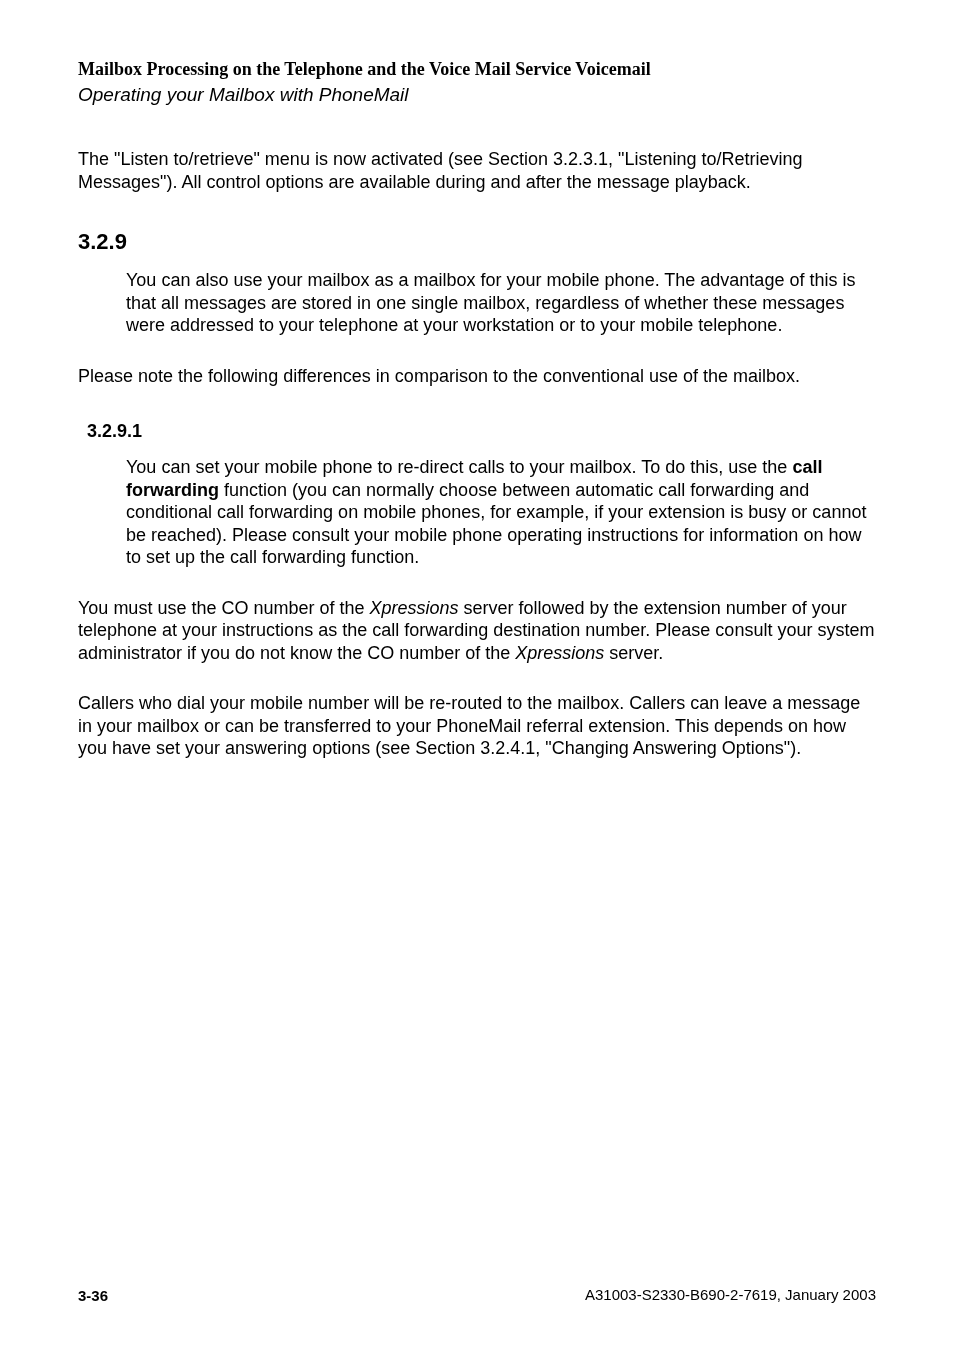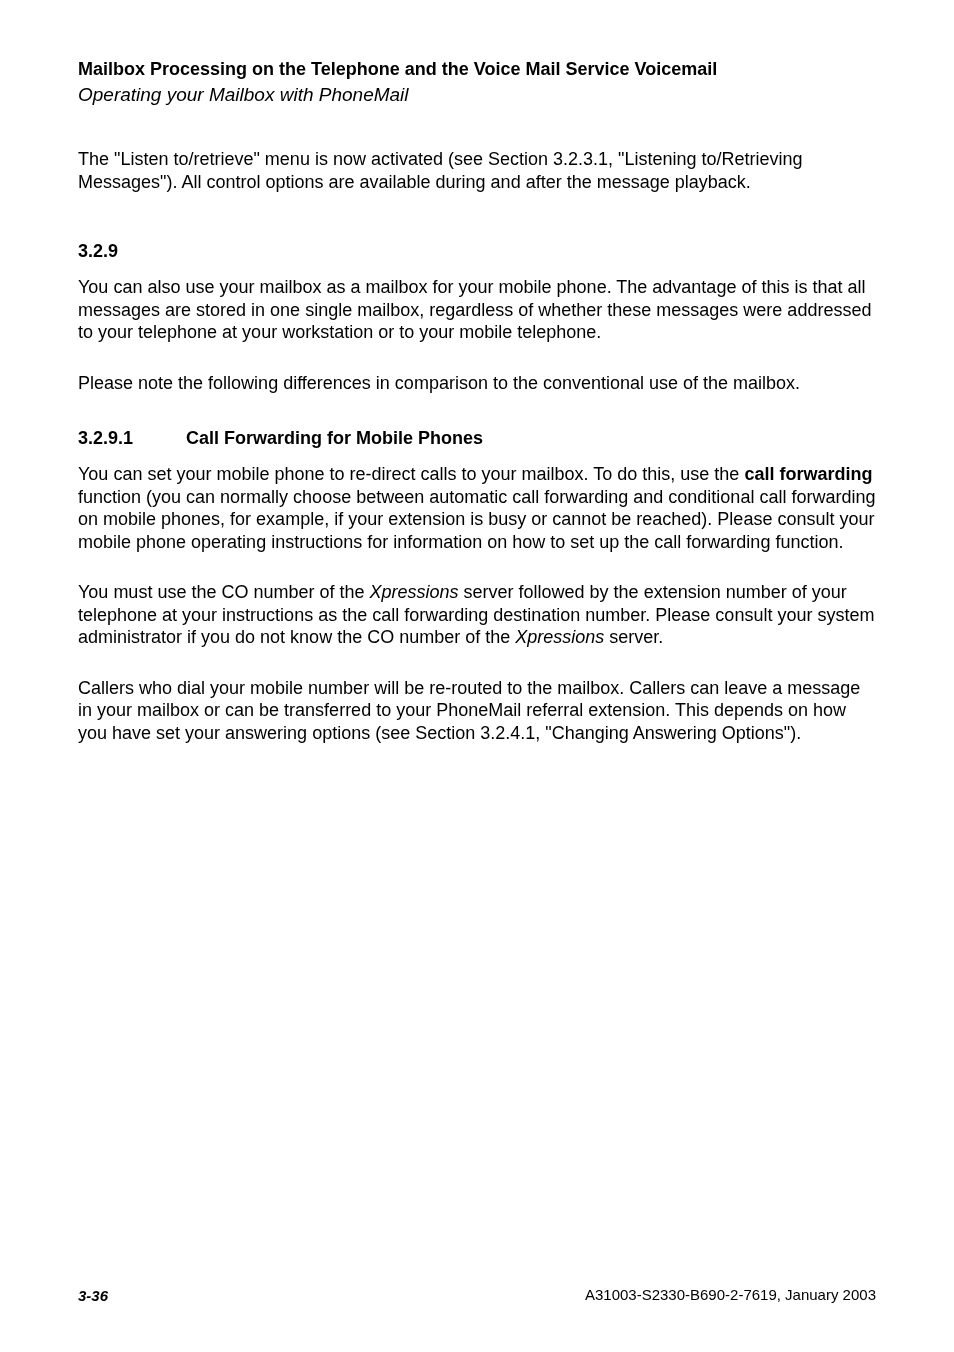--- a/index.html
+++ b/index.html
@@ -13,75 +13,77 @@
       background: #ffffff;
       font-family: Arial, Helvetica, sans-serif;
       color: #000000;
       position: relative;
       padding: 58px 78px 0 78px;
     }
     .header-bold {
       font-weight: bold;
       font-size: 18px;
       line-height: 1.25;
+      font-family: Liberation Serif, serif;
     }
     .header-italic {
       font-style: italic;
       font-size: 19px;
       line-height: 1.25;
       margin-top: 2px;
     }
     .body-text {
       font-size: 18px;
       line-height: 1.25;
       margin-top: 42px;
     }
     .section-heading {
       font-weight: bold;
-      font-size: 18px;
-      margin-top: 48px;
+      font-size: 22px;
+      margin-top: 36px;
       display: flex;
     }
     .section-number {
       display: inline-block;
       width: 108px;
     }
     .section-body-first {
       font-size: 18px;
       line-height: 1.25;
       margin-top: 14px;
+      margin-left: 48px;
     }
     .section-body {
       font-size: 18px;
       line-height: 1.25;
       margin-top: 28px;
     }
     .subsection-heading {
       font-weight: bold;
       font-size: 18px;
       margin-top: 34px;
       display: flex;
     }
     .subsection-number {
       display: inline-block;
       width: 108px;
+      margin-left: 9px;
     }
     .footer {
       position: absolute;
       bottom: 48px;
       left: 78px;
       right: 78px;
       display: flex;
       justify-content: space-between;
       align-items: flex-end;
       font-size: 15px;
     }
     .footer-left {
       font-weight: bold;
-      font-style: italic;
     }
     .footer-right {
       text-align: left;
       line-height: 1.3;
     }
   </style>
 </head>
 <body>
 
 <div class="header-bold">Mailbox Processing on the Telephone and the Voice Mail Service Voicemail</div>
@@ -91,21 +93,20 @@
 
 <h2 class="section-heading">
   <span class="section-number">3.2.9</span>
 </h2>
 
 <p class="section-body-first">You can also use your mailbox as a mailbox for your mobile phone. The advantage of this is that all messages are stored in one single mailbox, regardless of whether these messages were addressed to your telephone at your workstation or to your mobile telephone.</p>
 <p class="section-body">Please note the following differences in comparison to the conventional use of the mailbox.</p>
 
 <h3 class="subsection-heading">
   <span class="subsection-number">3.2.9.1</span>
-  <span>Call Forwarding for Mobile Phones</span>
 </h3>
 
 <p class="section-body-first">
   <span>You can set your mobile phone to re-direct calls to your mailbox. To do this, use the </span><b>call forwarding</b><span> function (you can normally choose between automatic call forwarding and conditional call forwarding on mobile phones, for example, if your extension is busy or cannot be reached). Please consult your mobile phone operating instructions for information on how to set up the call forwarding function.</span>
 </p>
 
 <p class="section-body">
   <span>You must use the CO number of the </span><i>Xpressions</i><span> server followed by the extension number of your telephone at your instructions as the call forwarding destination number. Please consult your system administrator if you do not know the CO number of the </span><i>Xpressions</i><span> server.</span>
 </p>
 

